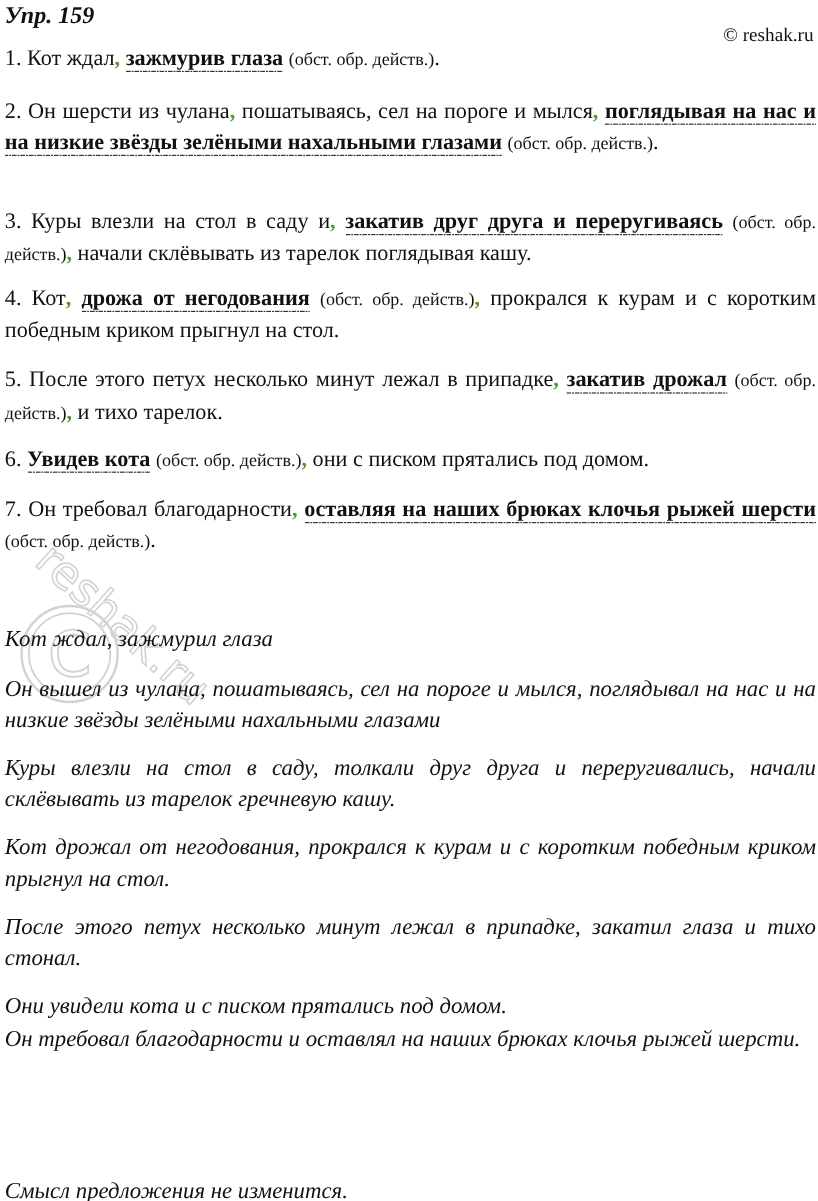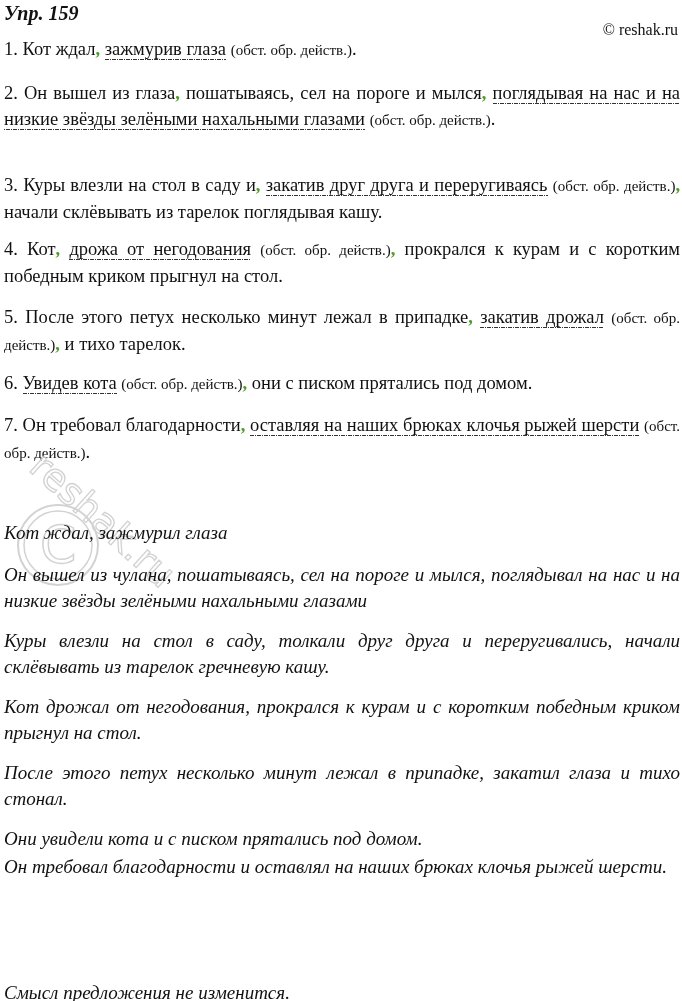--- a/index.html
+++ b/index.html
@@ -12,20 +12,21 @@
   .title { position: absolute; left: 0; top: 2px; font-weight: bold; font-style: italic; font-size: 20px; }
   .site { position: absolute; right: 0; top: 2px; font-size: 16px; margin-top: 19px; }
   .block { position: absolute; left: 4px; width: 676px; font-size: 18.5px; line-height: 26px; text-align: justify; }
   .note { font-size: 15px; }
   .g { color: #4f9a2a; font-weight: bold; }
   .u {
     text-decoration: none;
     background-image: linear-gradient(to right, #333 0 4px, transparent 4px 5px, #333 5px 6px, transparent 6px 7px);
     background-size: 7px 1px; background-repeat: repeat-x; background-position: 0 100%;
     padding-bottom: 1px;
+    font-weight: bold;
   }
   .it { font-style: italic; font-size: 19px; }
   .watermark {
     position: absolute; left: 0px; top: 455px; width: 200px; height: 150px; pointer-events: none;
   }
 </style>
 </head>
 <body>
 
 <div class="header">
@@ -33,21 +34,21 @@
   <span class="site">© reshak.ru</span>
 </div>
 
 <div class="block" style="top:36px">
   <span>1.</span><span> Кот ждал</span><span class="g">,</span>
   <span class="u">зажмурив глаза</span>
   <span class="note">(обст. обр. действ.)</span><span>.</span>
 </div>
 
 <div class="block" style="top:80px">
-  <span>2.</span><span> Он вышел из глаза</span><span class="g">,</span><span> пошатываясь, сел на пороге и мылся</span><span class="g">,</span>
+  <span>2.</span><span> Он шерсти из чулана</span><span class="g">,</span><span> пошатываясь, сел на пороге и мылся</span><span class="g">,</span>
   <span class="u">поглядывая на нас и на низкие звёзды зелёными нахальными глазами</span>
   <span class="note">(обст. обр. действ.)</span><span>.</span>
 </div>
 
 <div class="block" style="top:172px">
   <span>3.</span><span> Куры влезли на стол в саду и</span><span class="g">,</span>
   <span class="u">закатив друг друга и переругиваясь</span>
   <span class="note">(обст. обр. действ.)</span><span class="g">,</span><span> начали склёвывать из тарелок поглядывая кашу.</span>
 </div>
 

